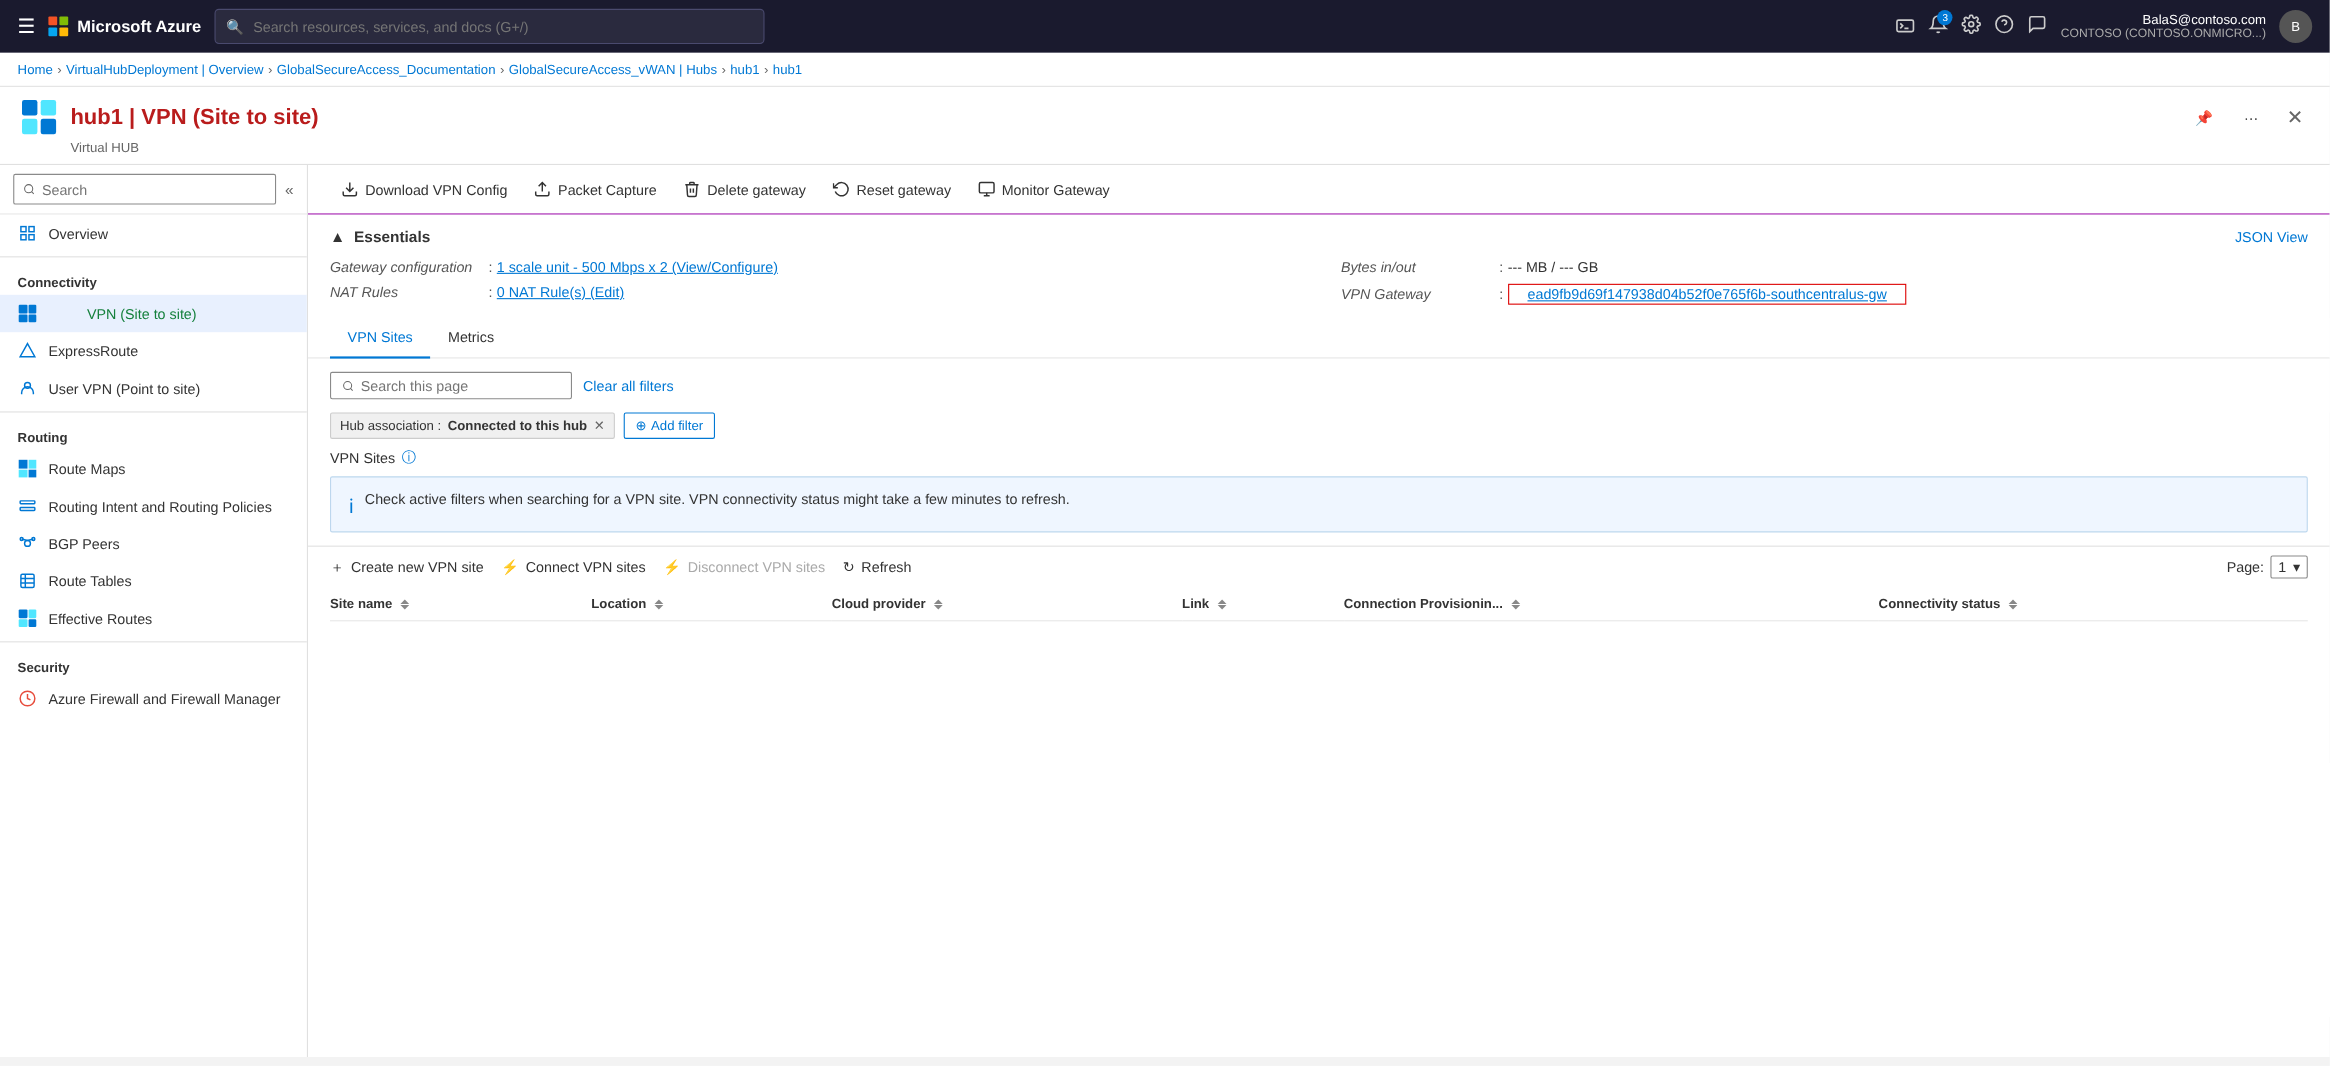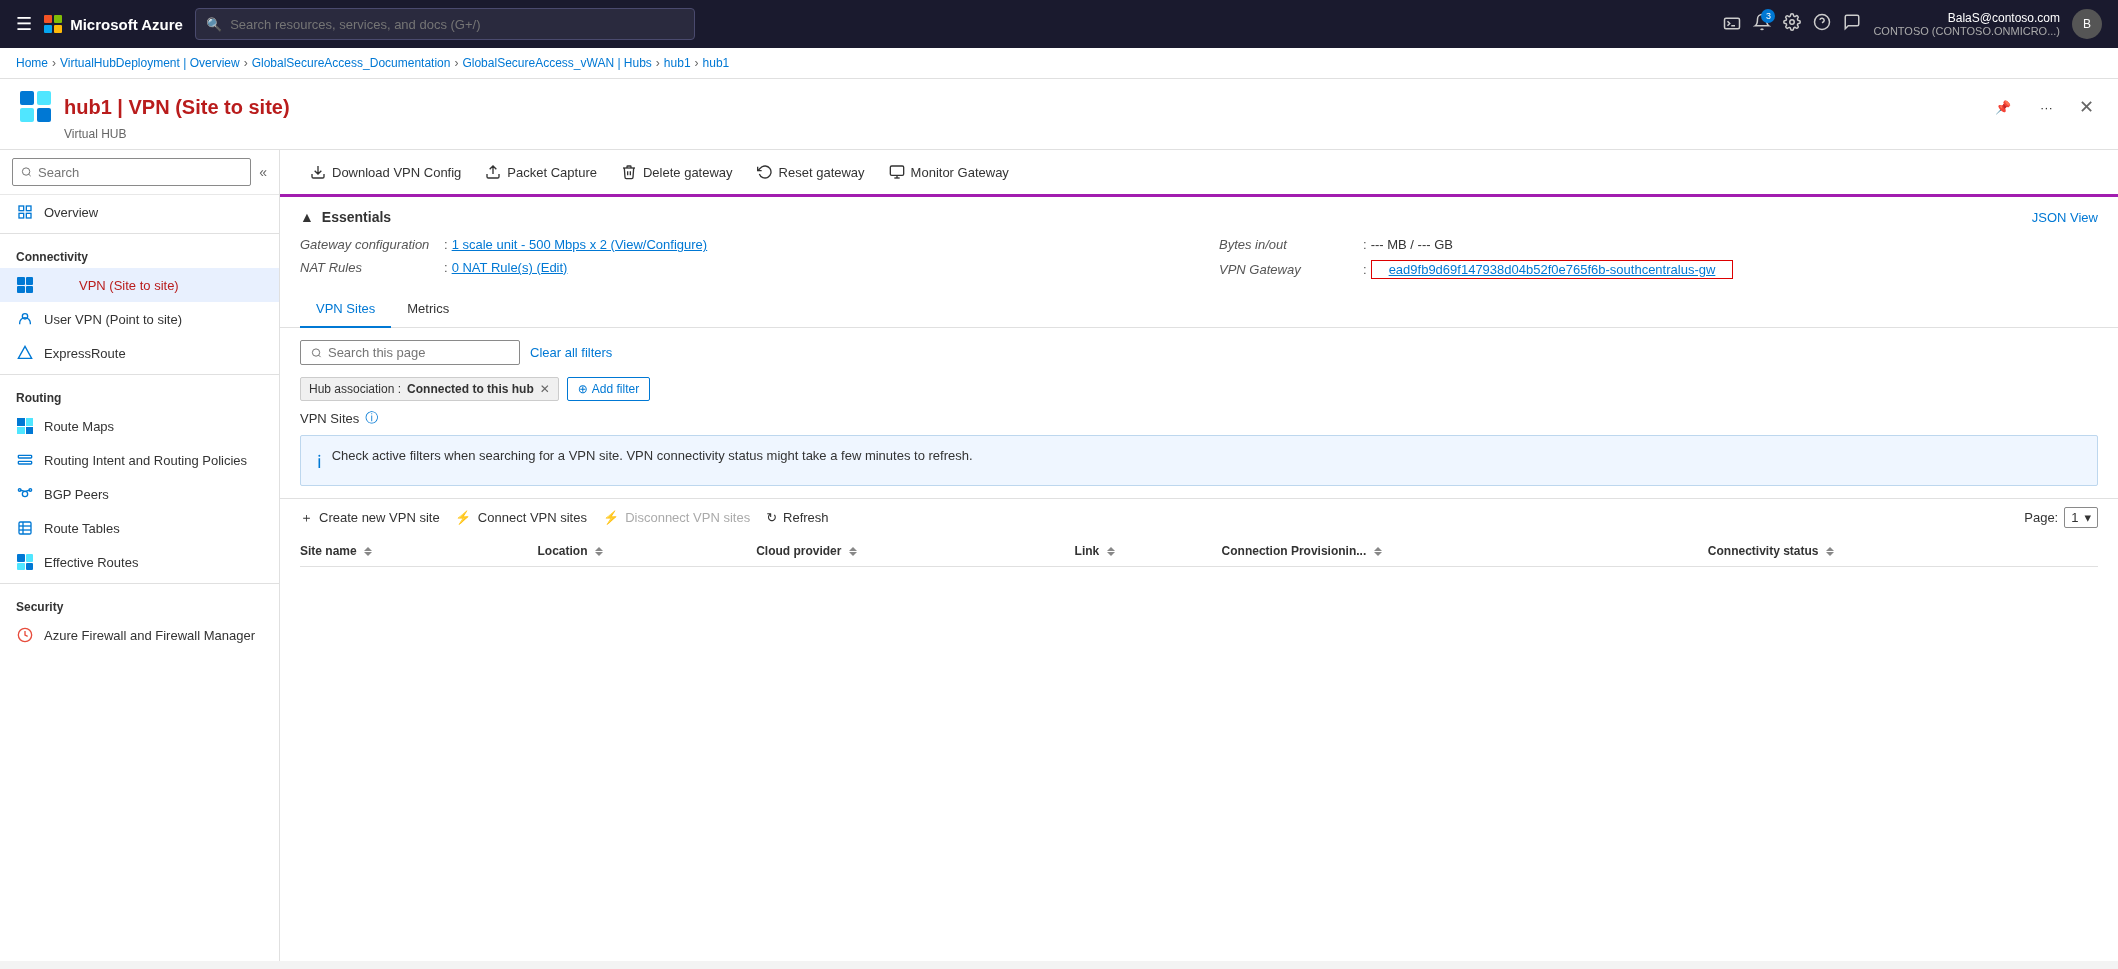--- a/index.html
+++ b/index.html
@@ -78,32 +78,32 @@
       font-size: 13px; outline: none; display: flex; align-items: center; gap: 6px;
       height: 28px;
     }
     .sidebar-search-input input { border: none; outline: none; font-size: 13px; width: 100%; }
     .sidebar-collapse-btn { cursor: pointer; color: #666; font-size: 14px; }
     .sidebar-nav { flex: 1; overflow-y: auto; }
     .nav-item {
       display: flex; align-items: center; gap: 10px; padding: 8px 16px;
       cursor: pointer; font-size: 13px; color: #333;
     }
-    .nav-item.active { background: #e8f0fe; color: #b91c1c; font-weight: 500; gap: 45px; }
+    .nav-item.active { background: #e8f0fe; color: #15803d; font-weight: 500; gap: 45px; }
     .nav-section-header { padding: 12px 16px 4px; font-size: 12px; font-weight: 600; color: #333; }
     .nav-divider { border: none; border-top: 1px solid #e0e0e0; margin: 4px 0; }
     .nav-icon { width: 18px; height: 18px; flex-shrink: 0; display: flex; align-items: center; justify-content: center; }
 
     
     .content { flex: 1; overflow-y: auto; background: #fff; }
 
     
     .toolbar {
       display: flex; align-items: center; gap: 4px; padding: 8px 20px;
-      border-bottom: 3px solid #a21caf; background: #fff;
+      border-bottom: 1px solid #a21caf; background: #fff;
     }
     .toolbar-btn {
       display: flex; align-items: center; gap: 6px; padding: 6px 10px;
       border: none; background: none; cursor: pointer; font-size: 13px; color: #333;
       border-radius: 2px;
     }
     .toolbar-btn svg { width: 16px; height: 16px; }
 
     
     .section { padding: 12px 20px; }
@@ -320,33 +320,33 @@
               <span></span>
               <span></span>
               <span></span>
             </div>
         </span>
         <span>VPN (Site to site)</span>
       </div>
       <div class="nav-item">
         <span class="nav-icon">
           <svg width="16" height="16" viewBox="0 0 24 24" fill="none" stroke="#0078d4" stroke-width="2">
+              <polygon points="12 2 22 20 2 20"></polygon>
+            </svg>
+        </span>
+        <span>ExpressRoute</span>
+      </div>
+      <div class="nav-item">
+        <span class="nav-icon">
+          <svg width="16" height="16" viewBox="0 0 24 24" fill="none" stroke="#0078d4" stroke-width="2">
               <circle cx="12" cy="8" r="4"></circle>
               <path d="M4 20v-2a8 8 0 0116 0v2"></path>
             </svg>
         </span>
         <span>User VPN (Point to site)</span>
-      </div>
-      <div class="nav-item">
-        <span class="nav-icon">
-          <svg width="16" height="16" viewBox="0 0 24 24" fill="none" stroke="#0078d4" stroke-width="2">
-              <polygon points="12 2 22 20 2 20"></polygon>
-            </svg>
-        </span>
-        <span>ExpressRoute</span>
       </div>
 
       <hr class="nav-divider">
       <div class="nav-section-header">Routing</div>
 
       <div class="nav-item">
         <span class="nav-icon">
           <div class="grid-icon">
               <span></span>
               <span></span>

